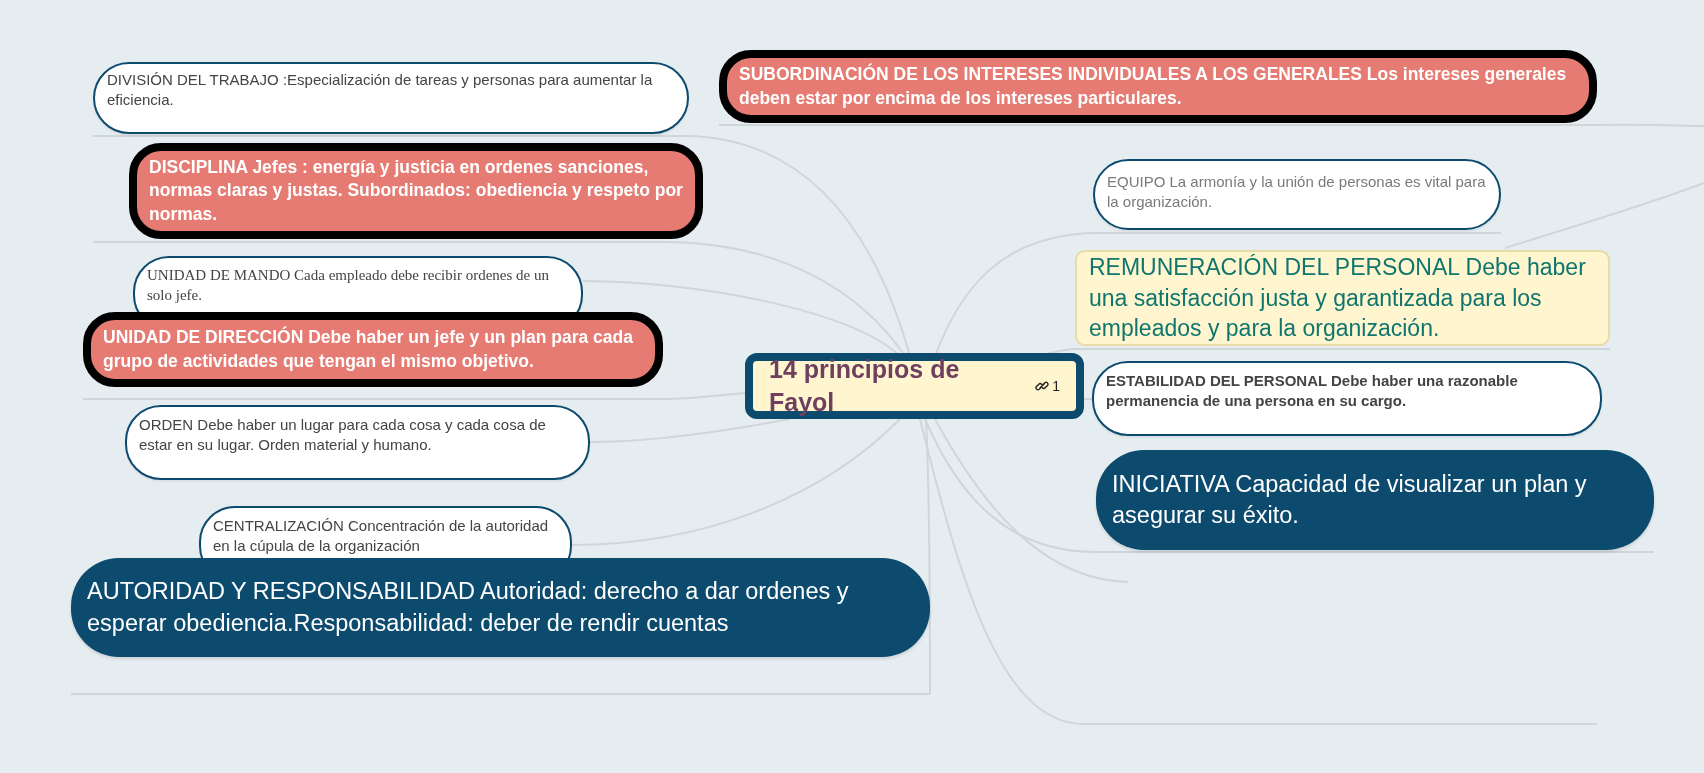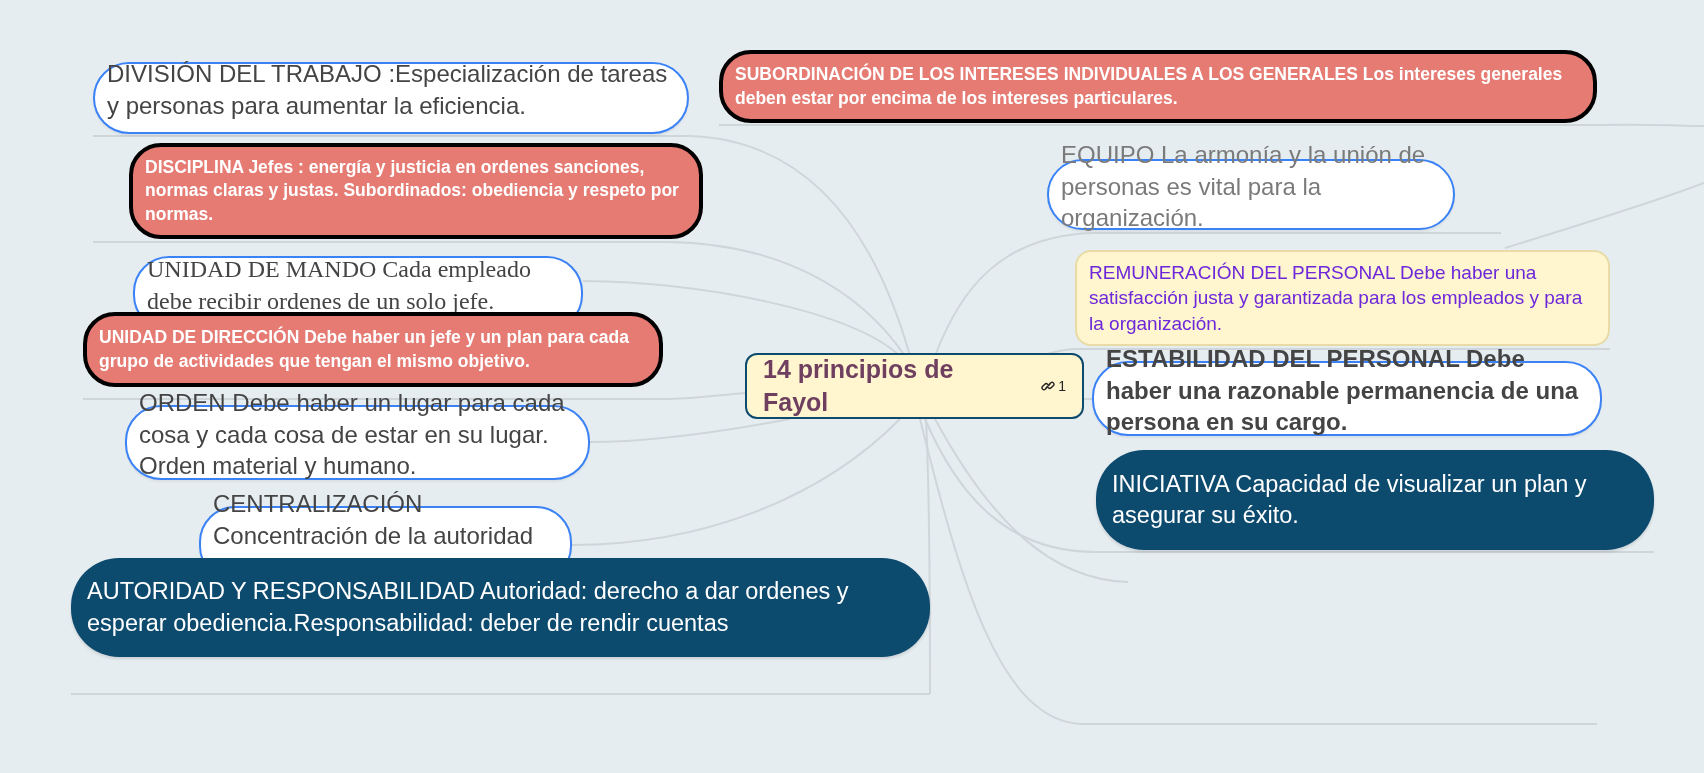--- a/index.html
+++ b/index.html
@@ -11,40 +11,40 @@
   }
   #canvas { position:absolute; left:0; top:0; width:1704px; height:773px; }
   svg.links { position:absolute; left:0; top:0; width:1704px; height:773px; }
   .node {
     position:absolute; box-sizing:border-box;
     display:flex; align-items:center;
     line-height:1.33;
   }
   .node .txt { display:block; }
   .white {
-    background:#ffffff; color:#444; border:2px solid #3b82f6;
-    font-size:24px; border-radius:36px; padding:0 12px 16px 12px;
+    background:#ffffff; color:#444; border:2px solid #0c4a6e;
+    font-size:15px; border-radius:36px; padding:0 12px 16px 12px;
     box-shadow:0 2px 2px rgba(0,0,0,0.06);
   }
   .white.gray { color:#7a7a7a; }
   .red {
-    background:#e57b73; color:#ffffff; border:4px solid #000000;
+    background:#e57b73; color:#ffffff; border:8px solid #000000;
     font-size:17.5px; font-weight:bold; border-radius:32px; padding:0 12px;
   }
   .yellow {
-    background:#fff5cf; color:#6d28d9; border:2px solid #e8dba5;
-    font-size:19px; border-radius:16px; padding:0 12px;
+    background:#fff5cf; color:#0f766e; border:2px solid #e8dba5;
+    font-size:23px; border-radius:10px; padding:0 12px;
   }
   .blue {
     background:#0c4a6e; color:#ffffff; border:none;
     font-size:23.5px; border-radius:48px; padding:0 16px;
     box-shadow:0 2px 3px rgba(0,0,0,0.12);
   }
   .center {
-    background:#fff5cf; border:2px solid #0c4a6e; border-radius:12px;
+    background:#fff5cf; border:8px solid #0c4a6e; border-radius:12px;
     color:#6e3f5f; font-weight:bold; font-size:25px; padding:0 16px;
     justify-content:space-between;
   }
   .link-count { display:flex; align-items:center; font-size:14px; font-weight:normal; color:#222; gap:3px; margin-left:18px; }
   .link-count svg { width:14px; height:14px; }
 </style>
 </head>
 <body>
 
 <div id="canvas">
@@ -119,21 +119,21 @@
         </g>
       </svg>
       <span>1</span>
     </span>
   </div>
 
   <div class="node red" style="left:719px;top:50px;width:878px;height:73px;">
     <span class="txt">SUBORDINACIÓN DE LOS INTERESES INDIVIDUALES A LOS GENERALES Los intereses generales deben estar por encima de los intereses particulares.</span>
   </div>
 
-  <div class="node white gray" style="left:1047px;top:159px;width:408px;height:71px;">
+  <div class="node white gray" style="left:1093px;top:159px;width:408px;height:71px;align-items:flex-end;">
     <span class="txt">EQUIPO La armonía y la unión de personas es vital para la organización.</span>
   </div>
 
   <div class="node yellow" style="left:1075px;top:250px;width:535px;height:96px;">
     <span class="txt">REMUNERACIÓN DEL PERSONAL Debe haber una satisfacción justa y garantizada para los empleados y para la organización.</span>
   </div>
 
   <div class="node white" style="left:1092px;top:361px;width:510px;height:75px;font-weight:bold;">
     <span class="txt">ESTABILIDAD DEL PERSONAL Debe haber una razonable permanencia de una persona en su cargo.</span>
   </div>

